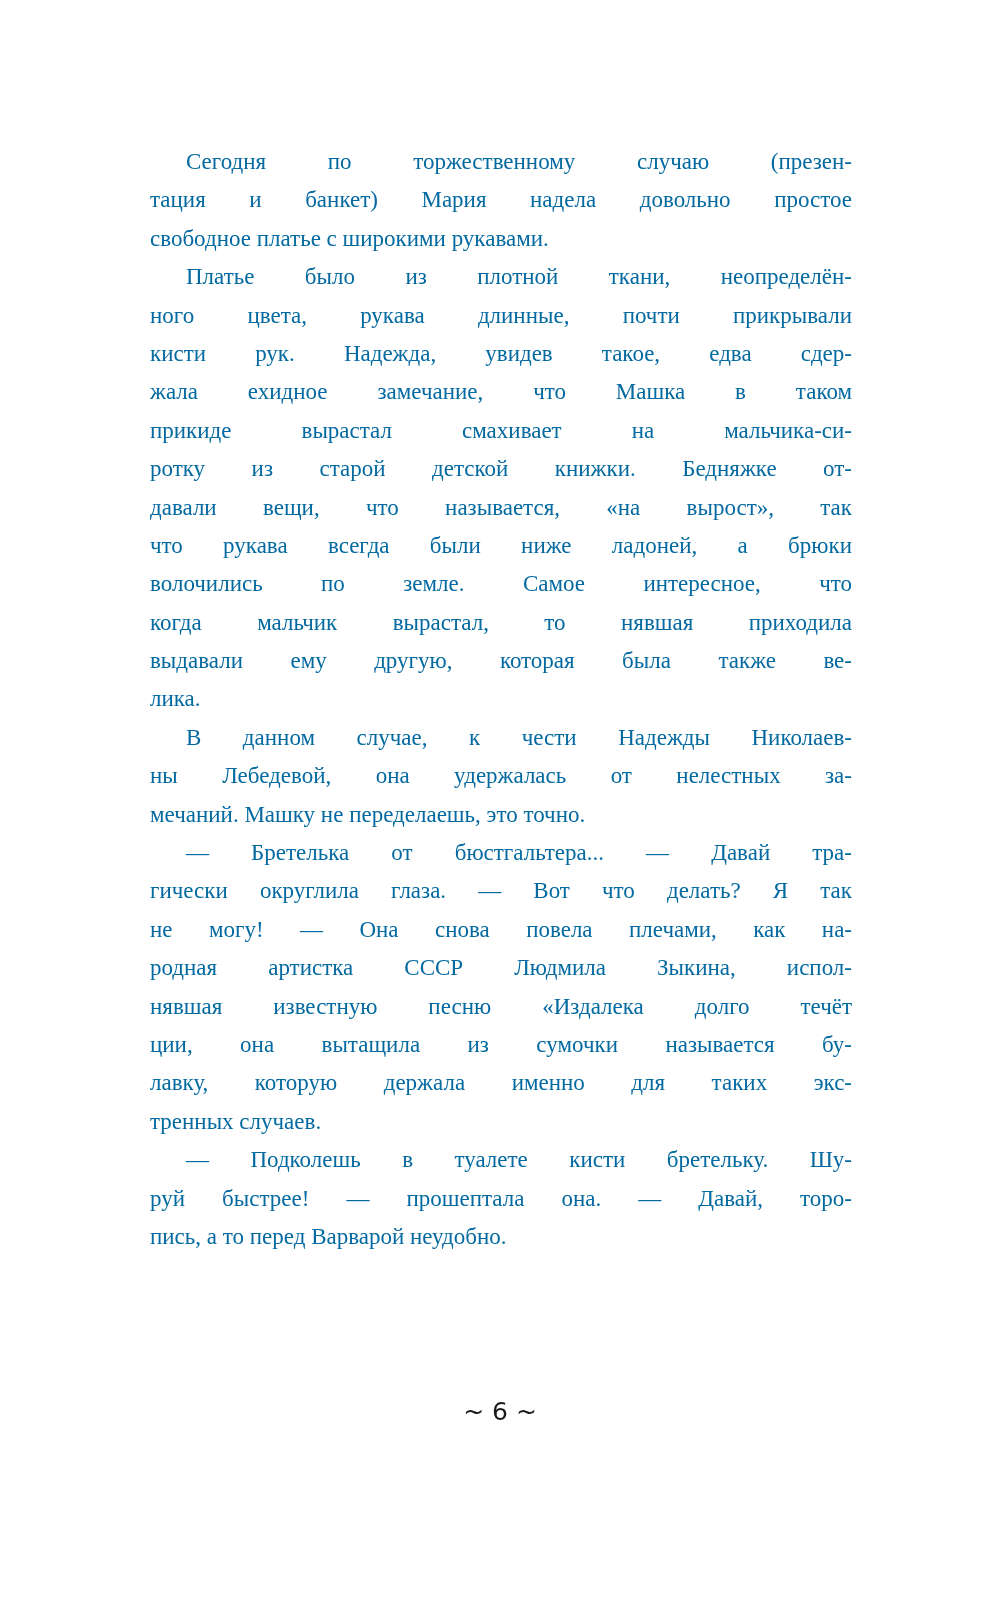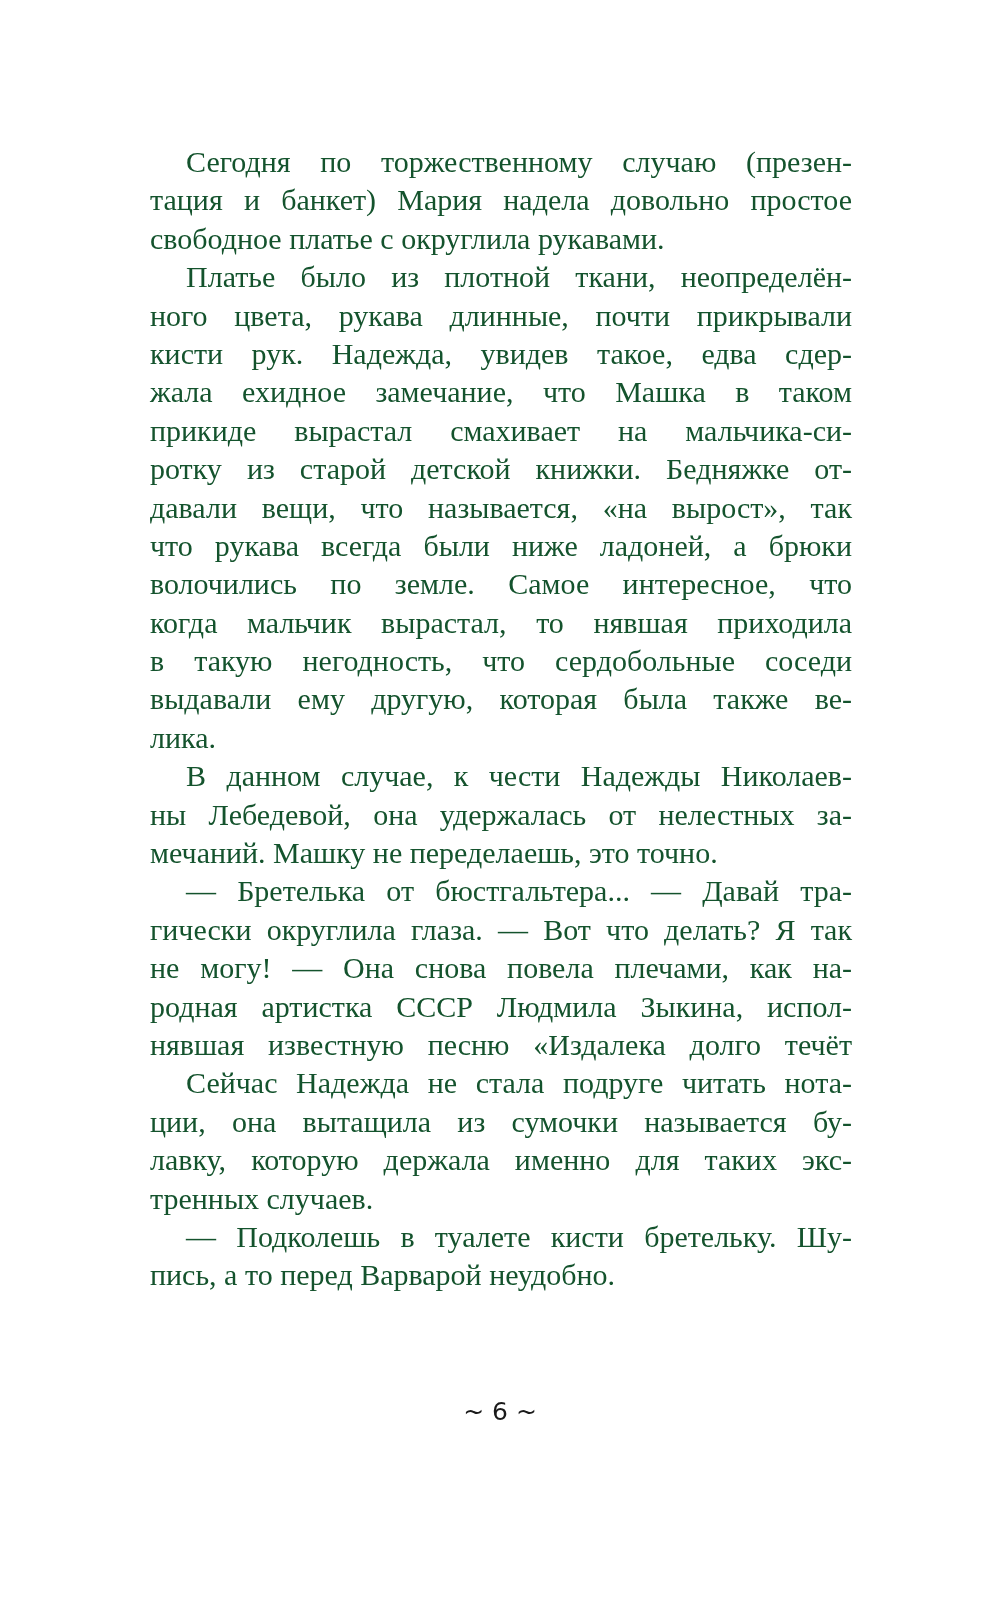--- a/index.html
+++ b/index.html
@@ -1,61 +1,60 @@
 <!DOCTYPE html>
 <html><head>
   <meta charset="utf-8">
   <style>
     html, body { margin: 0; padding: 0; background: #ffffff; }
     body { width: 1000px; height: 1614px; position: relative; overflow: hidden; }
     .page {
       position: absolute; left: 150px; top: 143px; width: 702px;
       font-family: "Liberation Serif", "DejaVu Serif", serif;
-      font-size: 30px; color: #14532d;
+      font-size: 23px; color: #0369a1;
     }
     .line {
       height: 38.4px; line-height: 38.4px; white-space: nowrap;
       text-align: justify; text-align-last: justify;
     }
     .line.last { text-align-last: left; }
     .line.indent { padding-left: 36px; }
     .folio {
       position: absolute; left: 0; width: 1000px; top: 1397px;
       text-align: center; font-family: "DejaVu Sans", sans-serif;
       font-size: 25px; color: #1a1a1a;
     }
   </style>
 </head>
 <body>
 
 <div class="page" id="page-body">
     <div class="line indent">Сегодня по торжественному случаю (презен-</div>
     <div class="line">тация и банкет) Мария надела довольно простое</div>
-    <div class="line last">свободное платье с округлила рукавами.</div>
+    <div class="line last">свободное платье с широкими рукавами.</div>
     <div class="line indent">Платье было из плотной ткани, неопределён-</div>
     <div class="line">ного цвета, рукава длинные, почти прикрывали</div>
     <div class="line">кисти рук. Надежда, увидев такое, едва сдер-</div>
     <div class="line">жала ехидное замечание, что Машка в таком</div>
     <div class="line">прикиде вырастал смахивает на мальчика-си-</div>
     <div class="line">ротку из старой детской книжки. Бедняжке от-</div>
     <div class="line">давали вещи, что называется, «на вырост», так</div>
     <div class="line">что рукава всегда были ниже ладоней, а брюки</div>
     <div class="line">волочились по земле. Самое интересное, что</div>
     <div class="line">когда мальчик вырастал, то нявшая приходила</div>
-    <div class="line">в такую негодность, что сердобольные соседи</div>
     <div class="line">выдавали ему другую, которая была также ве-</div>
     <div class="line last">лика.</div>
     <div class="line indent">В данном случае, к чести Надежды Николаев-</div>
     <div class="line">ны Лебедевой, она удержалась от нелестных за-</div>
     <div class="line last">мечаний. Машку не переделаешь, это точно.</div>
     <div class="line indent">— Бретелька от бюстгальтера... — Давай тра-</div>
     <div class="line">гически округлила глаза. — Вот что делать? Я так</div>
     <div class="line">не могу! — Она снова повела плечами, как на-</div>
     <div class="line">родная артистка СССР Людмила Зыкина, испол-</div>
     <div class="line">нявшая известную песню «Издалека долго течёт</div>
-    <div class="line indent">Сейчас Надежда не стала подруге читать нота-</div>
     <div class="line">ции, она вытащила из сумочки называется бу-</div>
     <div class="line">лавку, которую держала именно для таких экс-</div>
     <div class="line last">тренных случаев.</div>
     <div class="line indent">— Подколешь в туалете кисти бретельку. Шу-</div>
+    <div class="line">руй быстрее! — прошептала она. — Давай, торо-</div>
     <div class="line last">пись, а то перед Варварой неудобно.</div>
   </div>
 <div class="folio">~ 6 ~</div>
 
 </body></html>

